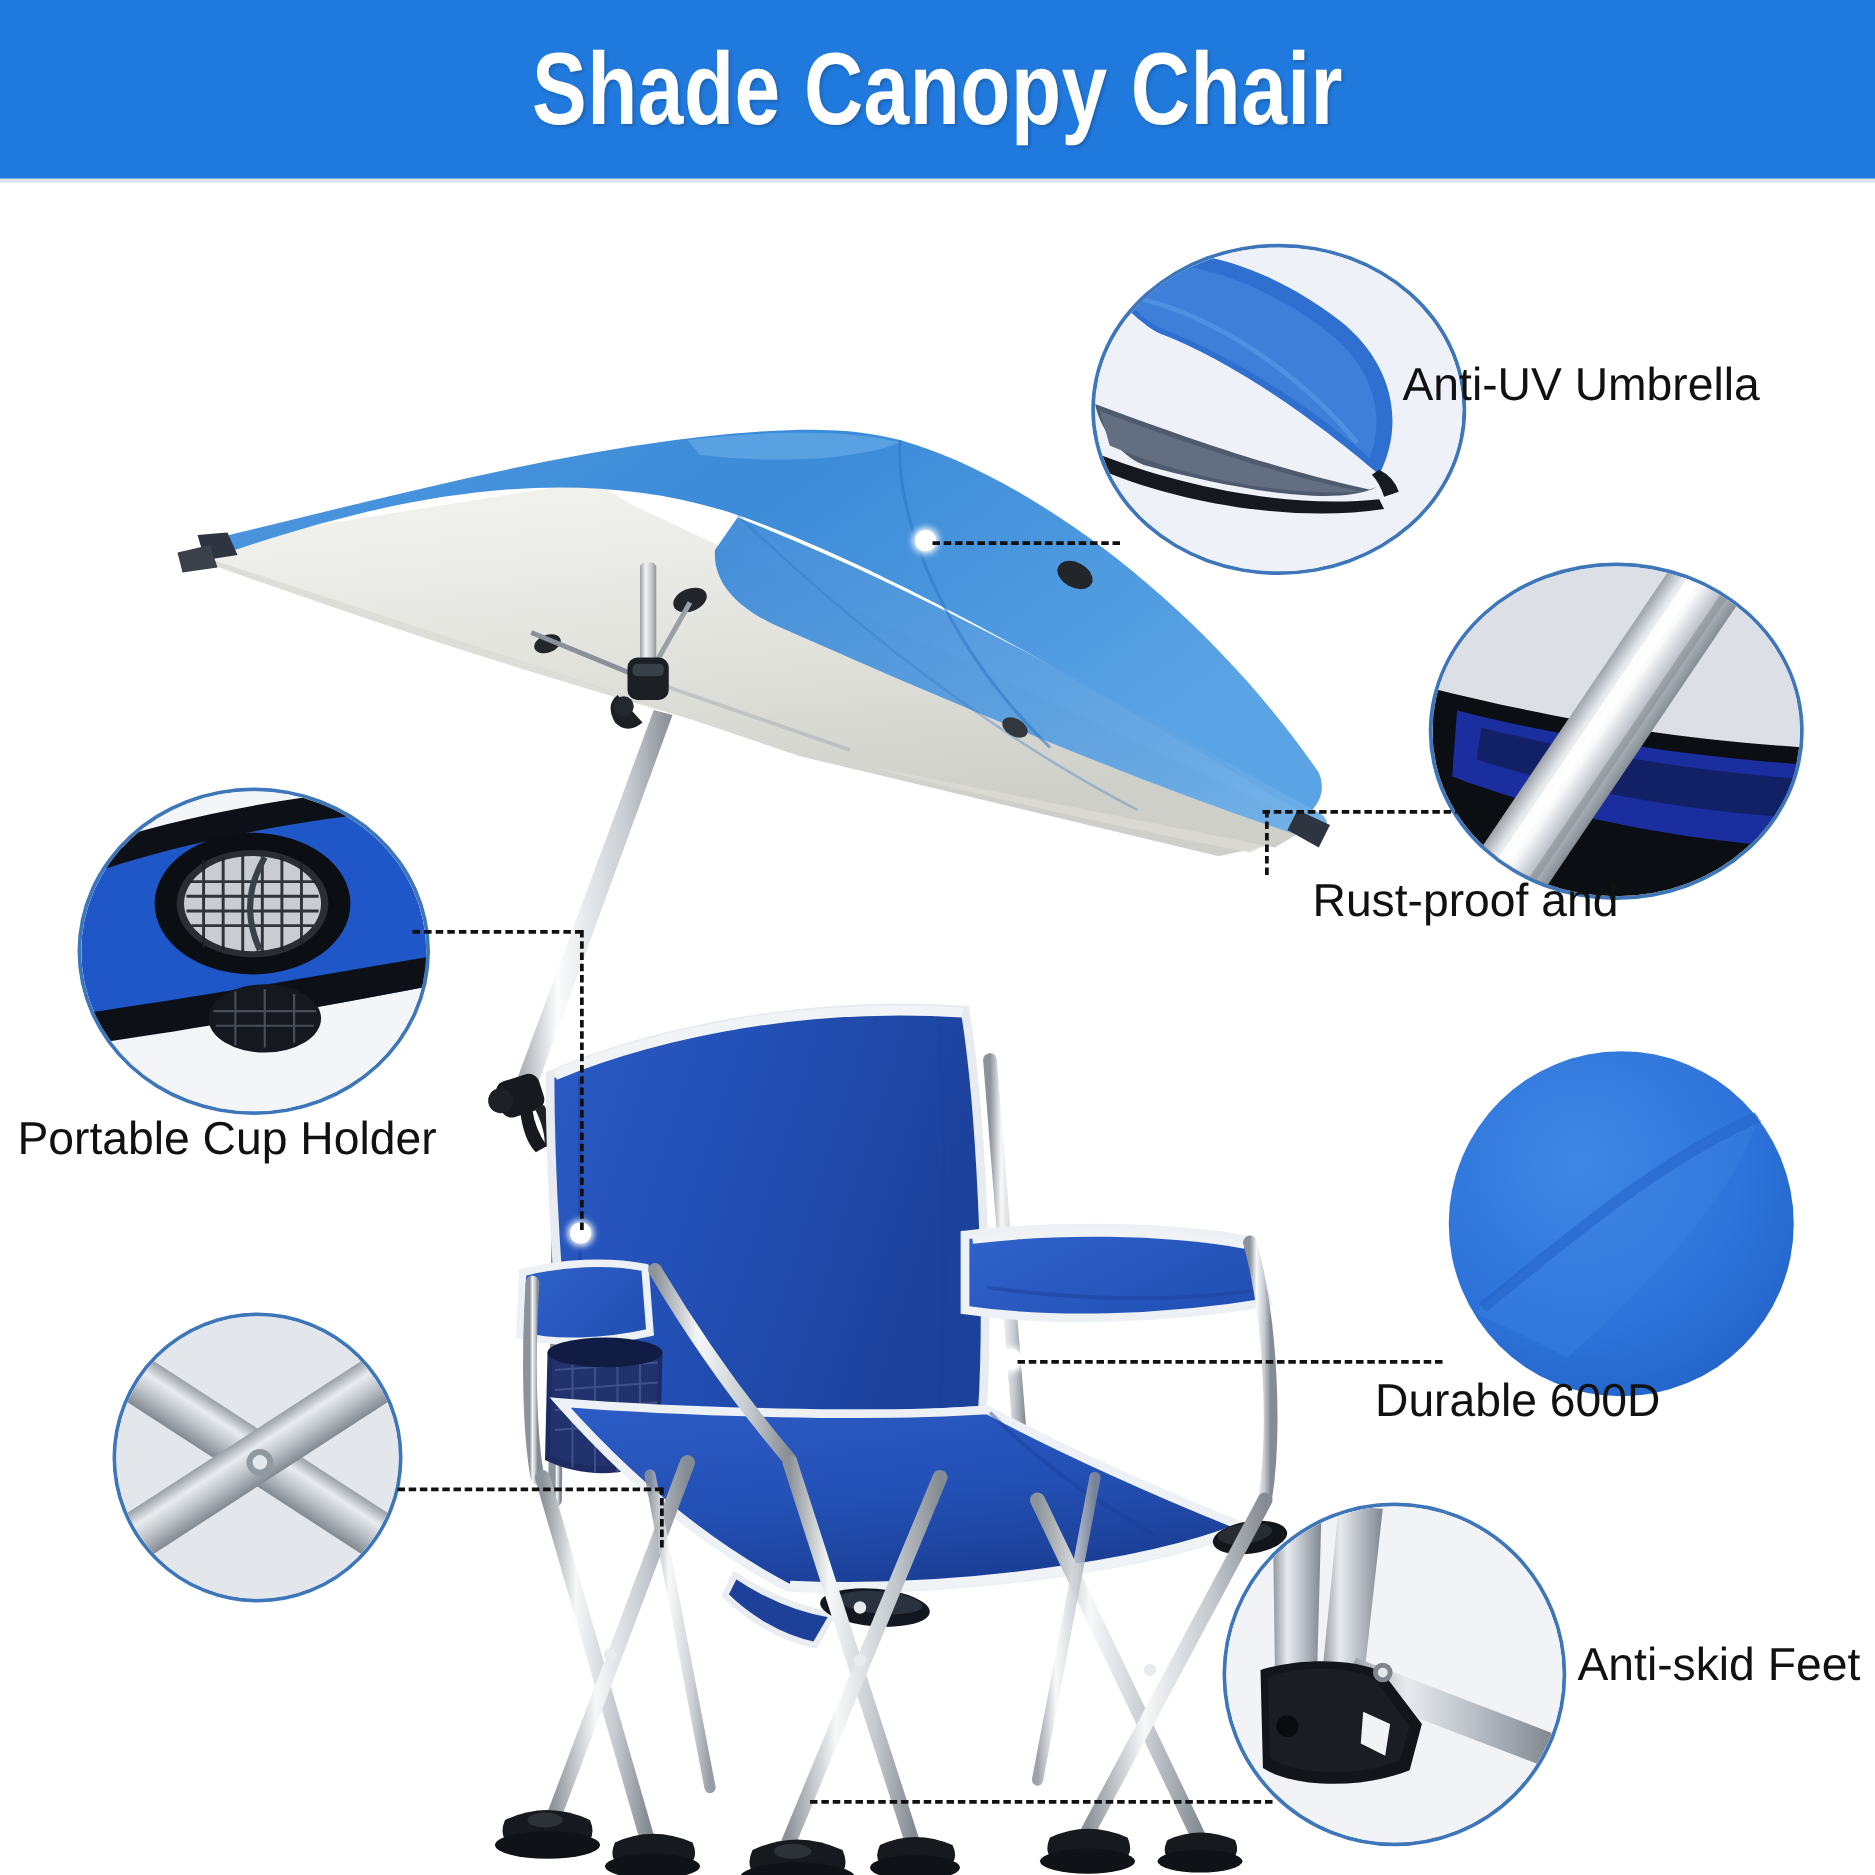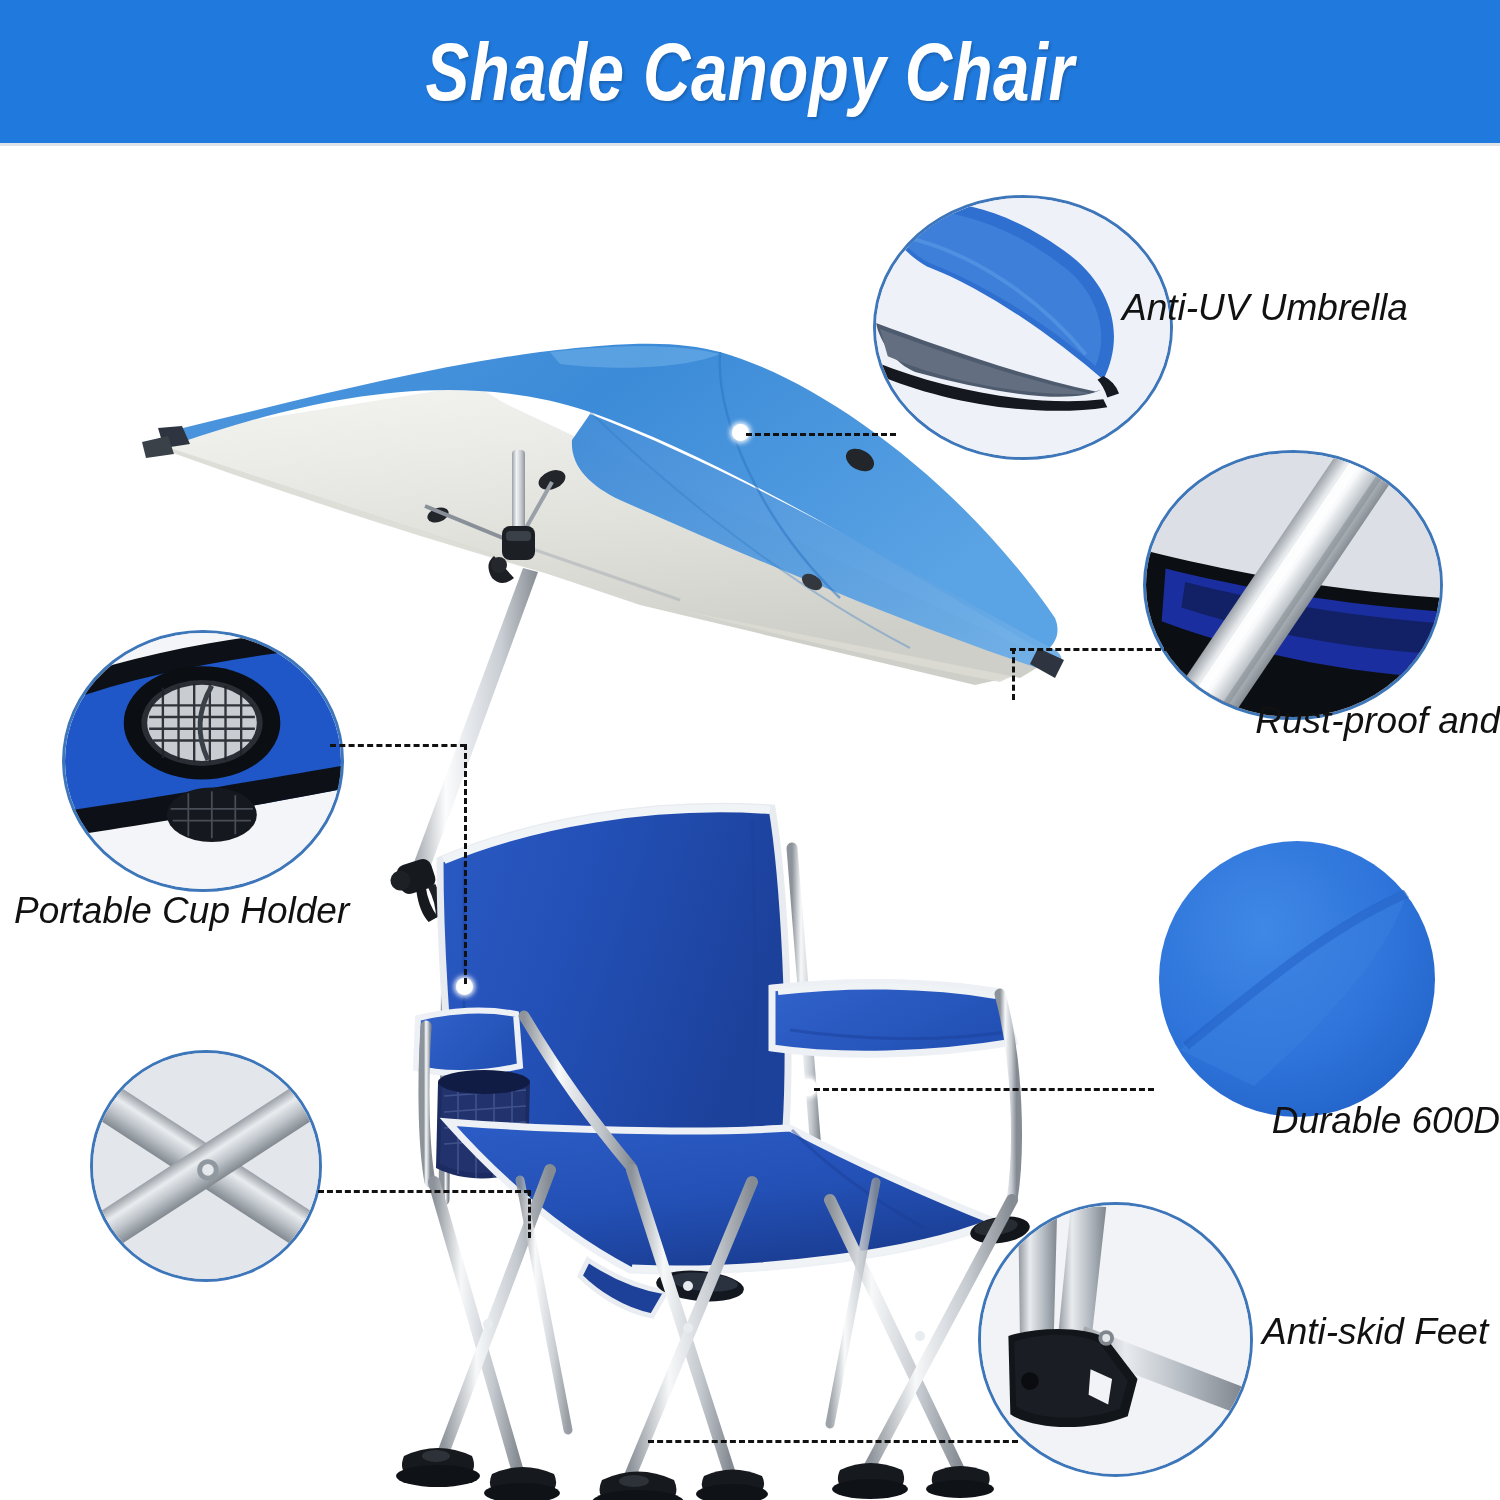--- a/index.html
+++ b/index.html
@@ -1,33 +1,33 @@
 <!DOCTYPE html>
 <html><head>
 <meta charset="utf-8">
 <style>
   html,body{margin:0;padding:0;background:#ffffff;}
   body{width:1500px;height:1500px;font-family:"Liberation Sans","DejaVu Sans",sans-serif;overflow:hidden;}
-  #page{position:relative;width:1500px;height:1500px;background:#ffffff;overflow:hidden;font-style:italic;}
+  #page{position:relative;width:1500px;height:1500px;background:#ffffff;overflow:hidden;}
 
   
   .banner{position:absolute;left:0;top:0;width:1500px;height:143px;background:#2079DC;}
   .banner-title{
     position:absolute;left:0;top:0;width:1500px;height:143px;
     display:flex;align-items:center;justify-content:center;
     color:#ffffff;font-weight:bold;font-size:82px;letter-spacing:0.5px;
     transform:scaleX(0.80);transform-origin:center center;
     text-shadow:2px 2px 3px rgba(0,0,0,0.18);
     white-space:nowrap;
   }
   .banner-rule{position:absolute;left:0;top:143px;width:1500px;height:3px;background:#dfe3e8;}
 
   
   .label{position:absolute;color:#111111;font-size:37px;line-height:45px;white-space:pre-line;}
-  .label.center{text-align:right;}
+  .label.center{text-align:left;}
 
   
   .circle{position:absolute;border-radius:50%;overflow:hidden;border:3px solid #3E76BA;
           background:#EDF0F5;box-sizing:border-box;}
   .circle .inner{position:absolute;left:0;top:0;width:100%;height:100%;}
 
   
   .dash-h{position:absolute;height:0;border-top:3px dashed #111;}
   .dash-v{position:absolute;width:0;border-left:3px dashed #111;}
   .dot{position:absolute;width:17px;height:17px;border-radius:50%;background:#ffffff;

